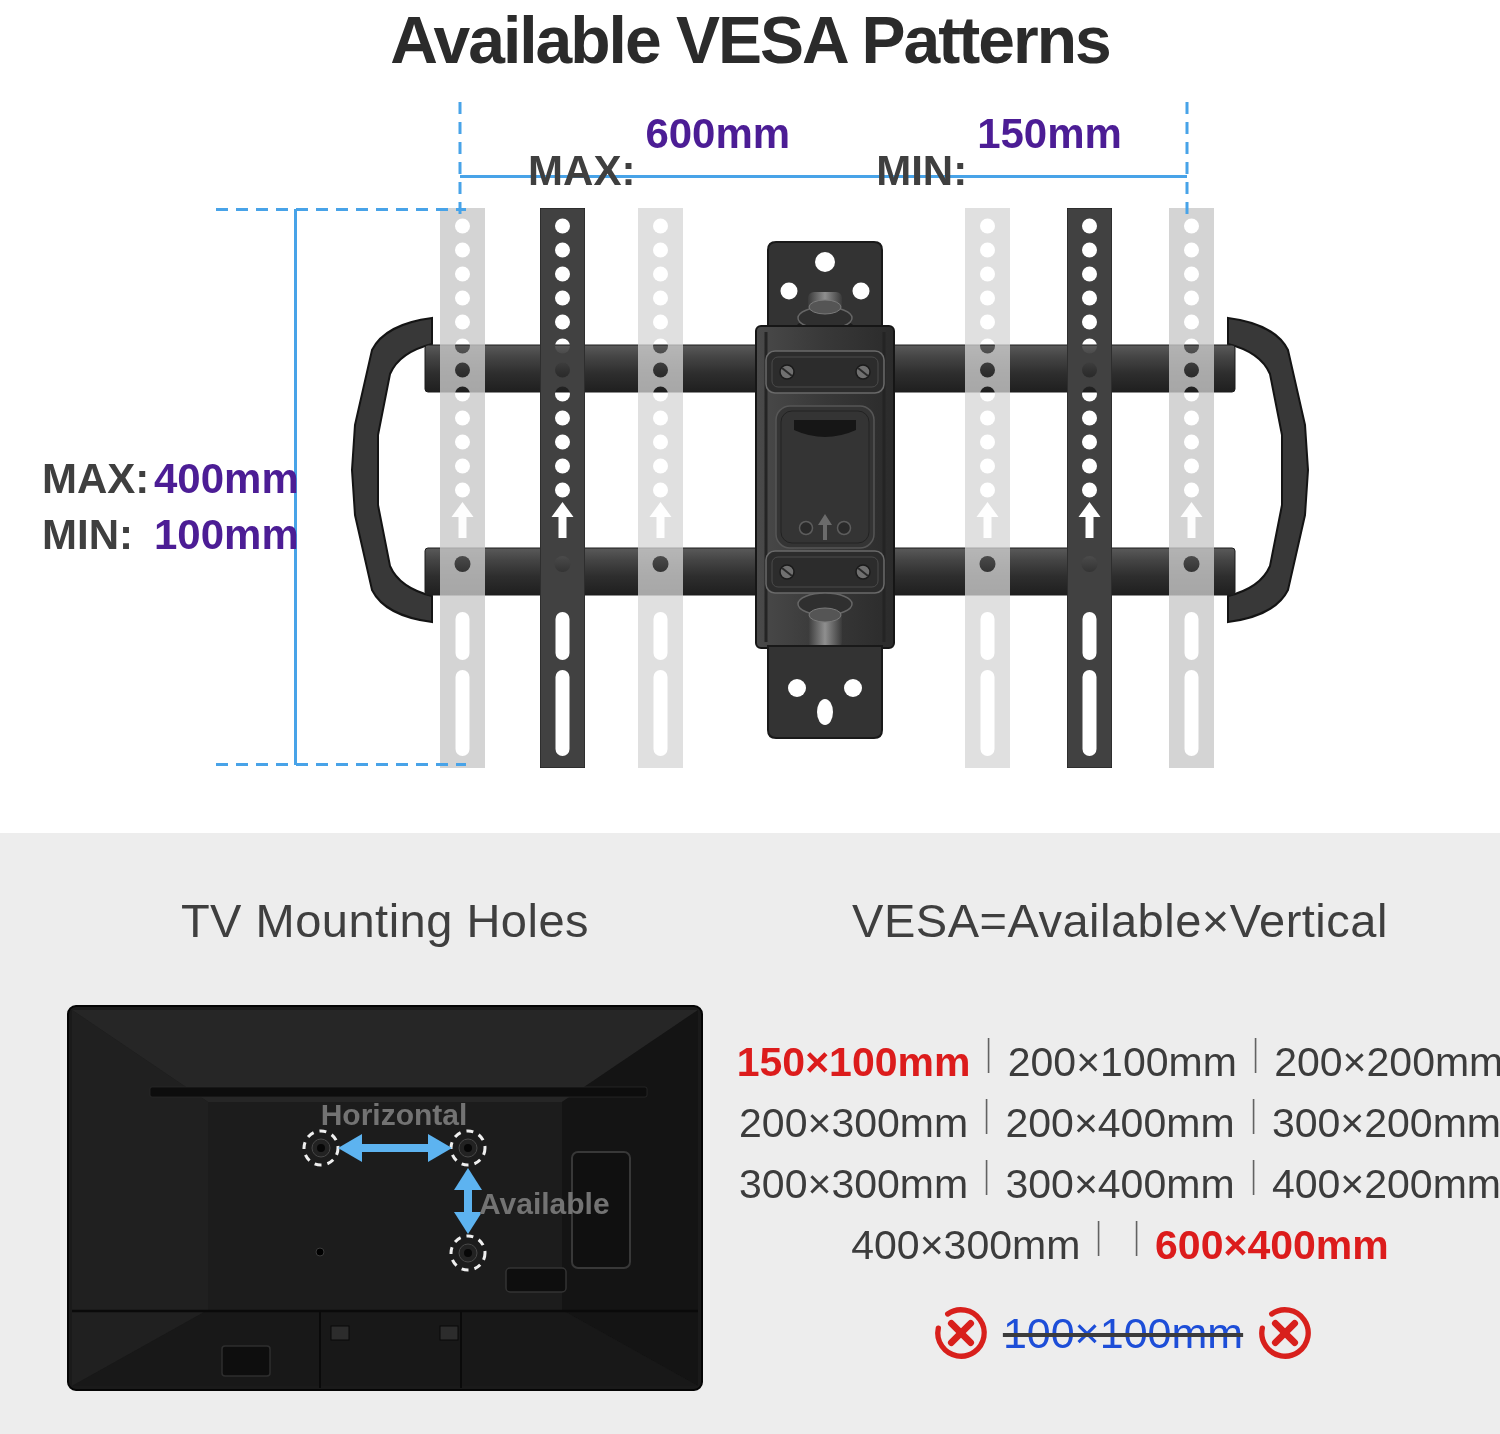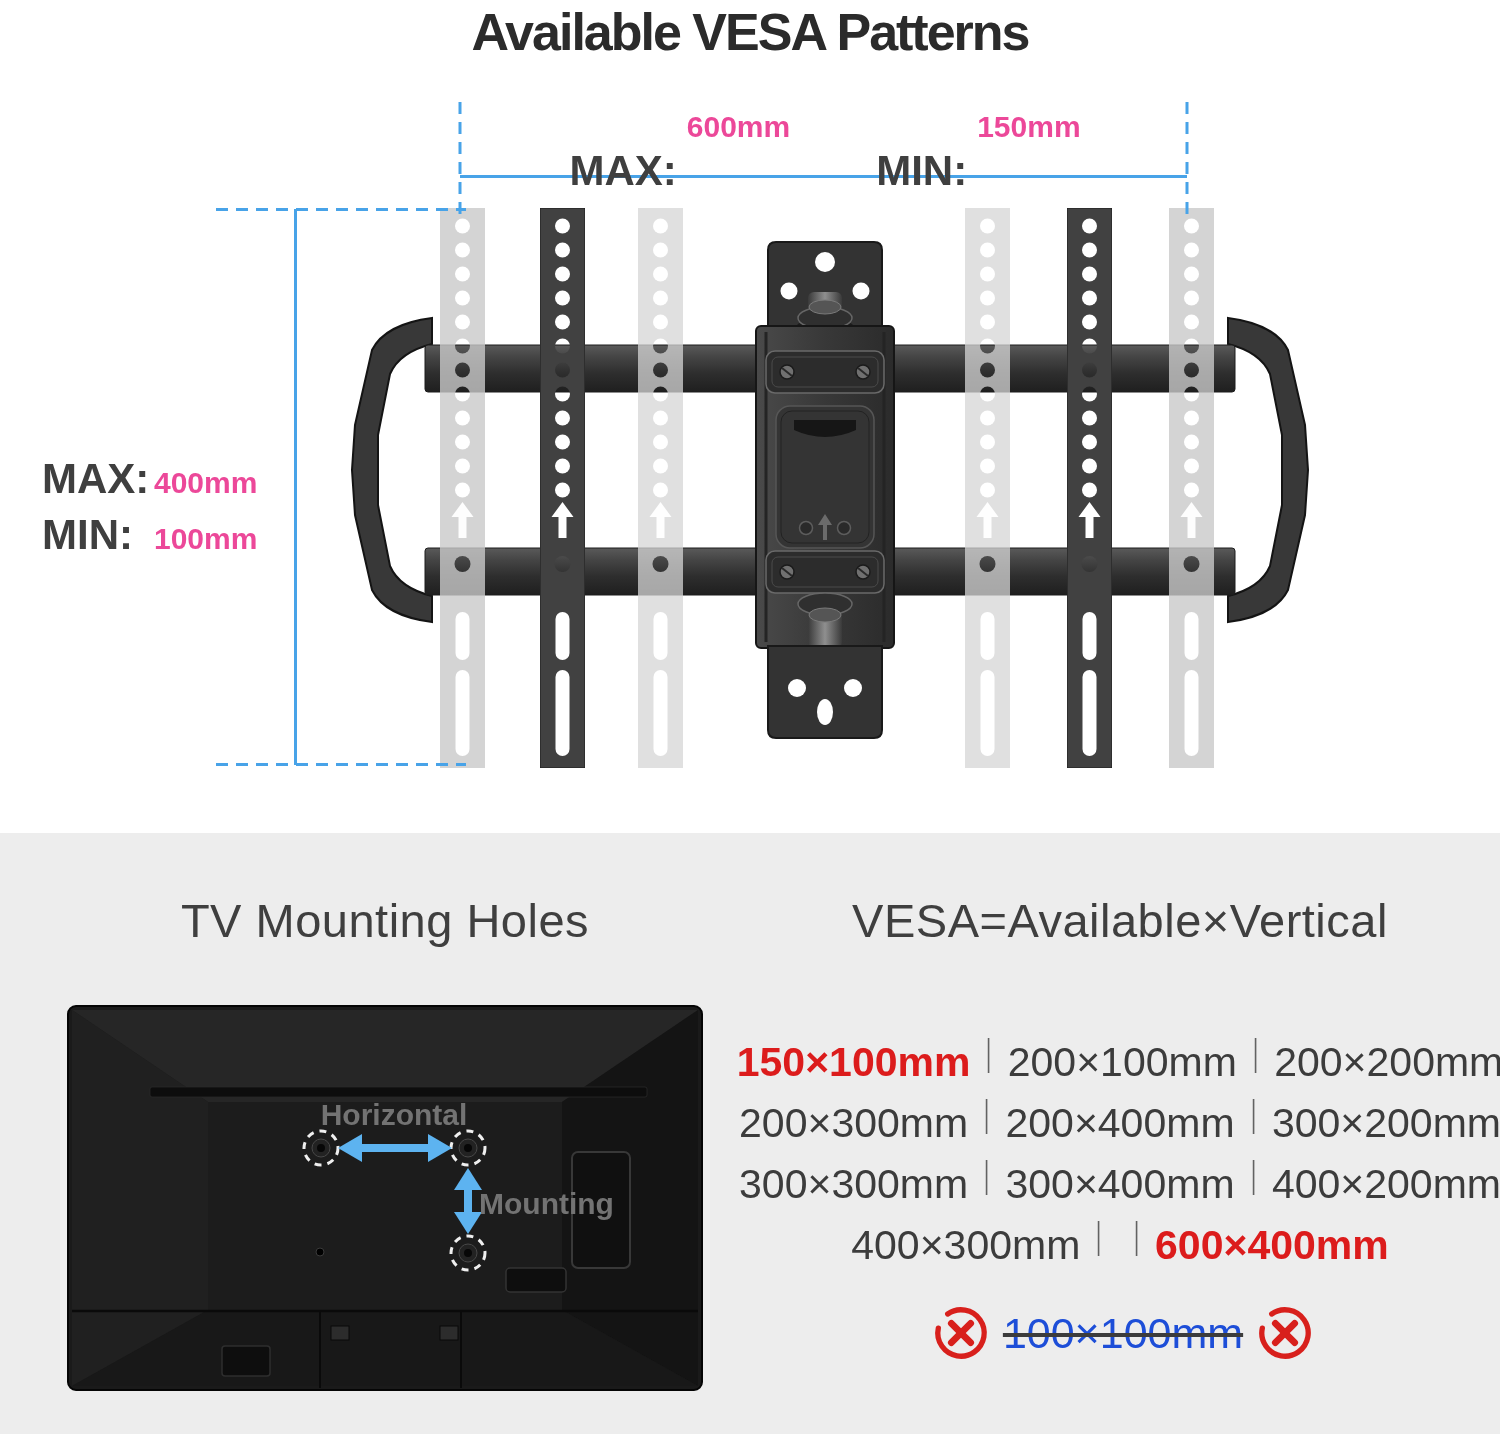--- a/index.html
+++ b/index.html
@@ -4,26 +4,26 @@
 <style>
   html,body{margin:0;padding:0;background:#fff;}
   #stage{
     position:relative;width:1500px;height:1434px;overflow:hidden;background:#ffffff;
     font-family:"Liberation Sans","DejaVu Sans",sans-serif;
   }
   .abs{position:absolute;}
   
   #title{
     left:0;top:2px;width:1500px;text-align:center;
-    font-size:52px;font-weight:bold;letter-spacing:-2px;color:#2b2b2b;
+    font-size:66px;font-weight:bold;letter-spacing:-2px;color:#2b2b2b;
   }
   
   .dim-row{display:flex;align-items:baseline;}
   .dim-label{font-size:42px;font-weight:bold;color:#3f3f3f;margin-top:37px;}
-  .dim-value{font-size:30px;font-weight:bold;color:#ec4899;}
+  .dim-value{font-size:42px;font-weight:bold;color:#4c1d95;}
   #top-dims{left:462px;top:110px;width:726px;display:flex;justify-content:center;gap:86px;}
   #top-dims .pair{display:flex;gap:10px;}
   #left-dims{left:42px;top:418px;}
   #left-dims .dim-row{height:56px;}
   #left-dims .dim-label{display:inline-block;width:112px;}
   
   #panel{left:0;top:833px;width:1500px;height:601px;background:#ededed;}
   .section-heading{
     font-size:47px;color:#3f3f3f;text-align:center;letter-spacing:0.5px;
   }
@@ -275,21 +275,21 @@
       <polygon points="452,1148 428,1134 428,1162"></polygon>
     </g>
     <g fill="#5db3f0">
       <rect x="464" y="1186" width="8" height="30"></rect>
       <polygon points="468,1168 454,1190 482,1190"></polygon>
       <polygon points="468,1234 454,1212 482,1212"></polygon>
     </g>
   </svg>
 
   <div id="label-horizontal" class="abs tv-label">Horizontal</div>
-  <div id="label-vertical" class="abs tv-label">Mounting</div>
+  <div id="label-vertical" class="abs tv-label">Available</div>
 
   <div id="vesa-grid" class="abs">
       <div class="vesa-row">
         <span class="vesa-item red">150×100mm</span>
         <span class="vesa-sep">|</span>
         <span class="vesa-item">200×100mm</span>
         <span class="vesa-sep">|</span>
         <span class="vesa-item">200×200mm</span>
       </div>
       <div class="vesa-row">

